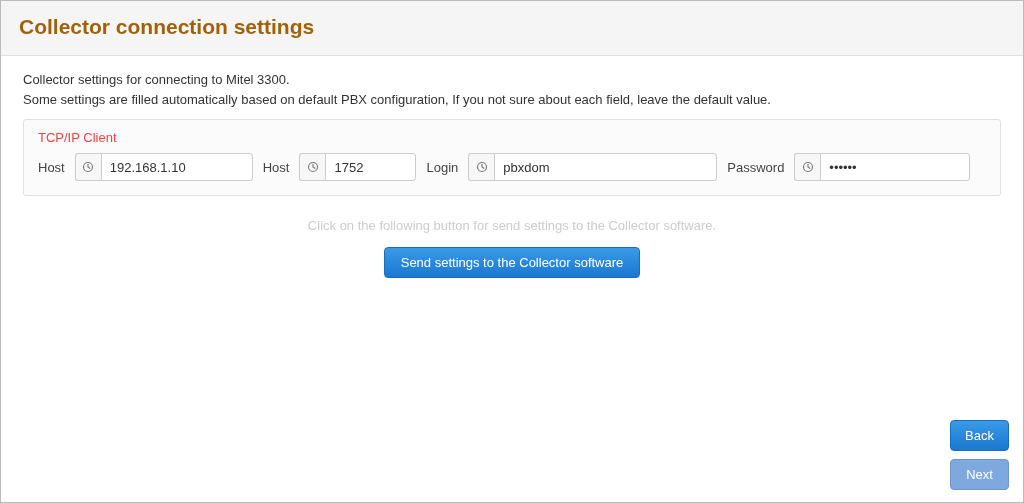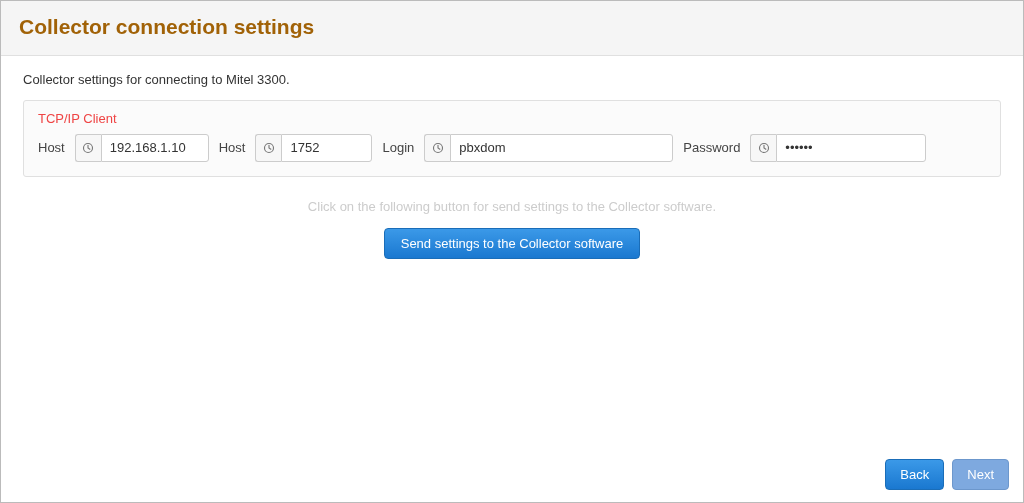--- a/index.html
+++ b/index.html
@@ -75,21 +75,21 @@
     }
     .input-wrap input {
       border: 1px solid #ccc;
       border-radius: 0 3px 3px 0;
       padding: 5px 8px;
       font-size: 13px;
       color: #333;
       outline: none;
       height: 28px;
     }
-    .input-host { width: 108px; }
+    .input-host { width: 152px; }
     .input-port { width: 91px; }
     .input-login { width: 223px; }
     .input-password { width: 150px; }
     .hint {
       text-align: center;
       color: #ccc;
       font-size: 13px;
       margin-top: 22px;
       margin-bottom: 14px;
     }
@@ -104,20 +104,21 @@
       padding: 7px 16px;
       border-radius: 4px;
       cursor: pointer;
     }
     .footer {
       position: absolute;
       right: 14px;
       bottom: 12px;
       display: flex;
       gap: 8px;
+      flex-direction: column;
     }
     .btn-back {
       background: linear-gradient(#3b99e8, #1a78d0);
       border: 1px solid #1a6db8;
       color: #fff;
       font-size: 13px;
       padding: 7px 14px;
       border-radius: 4px;
       cursor: pointer;
     }
@@ -134,20 +135,21 @@
 </head>
 <body>
 
 <div class="header">
   <h1>Collector connection settings</h1>
 </div>
 
 <div class="content">
   <div class="intro">
     <div>Collector settings for connecting to Mitel 3300.</div>
+    <div>Some settings are filled automatically based on default PBX configuration, If you not sure about each field, leave the default value.</div>
   </div>
 
   <div class="panel">
     <div class="panel-title">TCP/IP Client</div>
     <div class="field-row">
 
       <span class="field-label">Host</span>
       <span class="input-wrap">
         <span class="input-addon">
           <svg viewBox="0 0 16 16">

